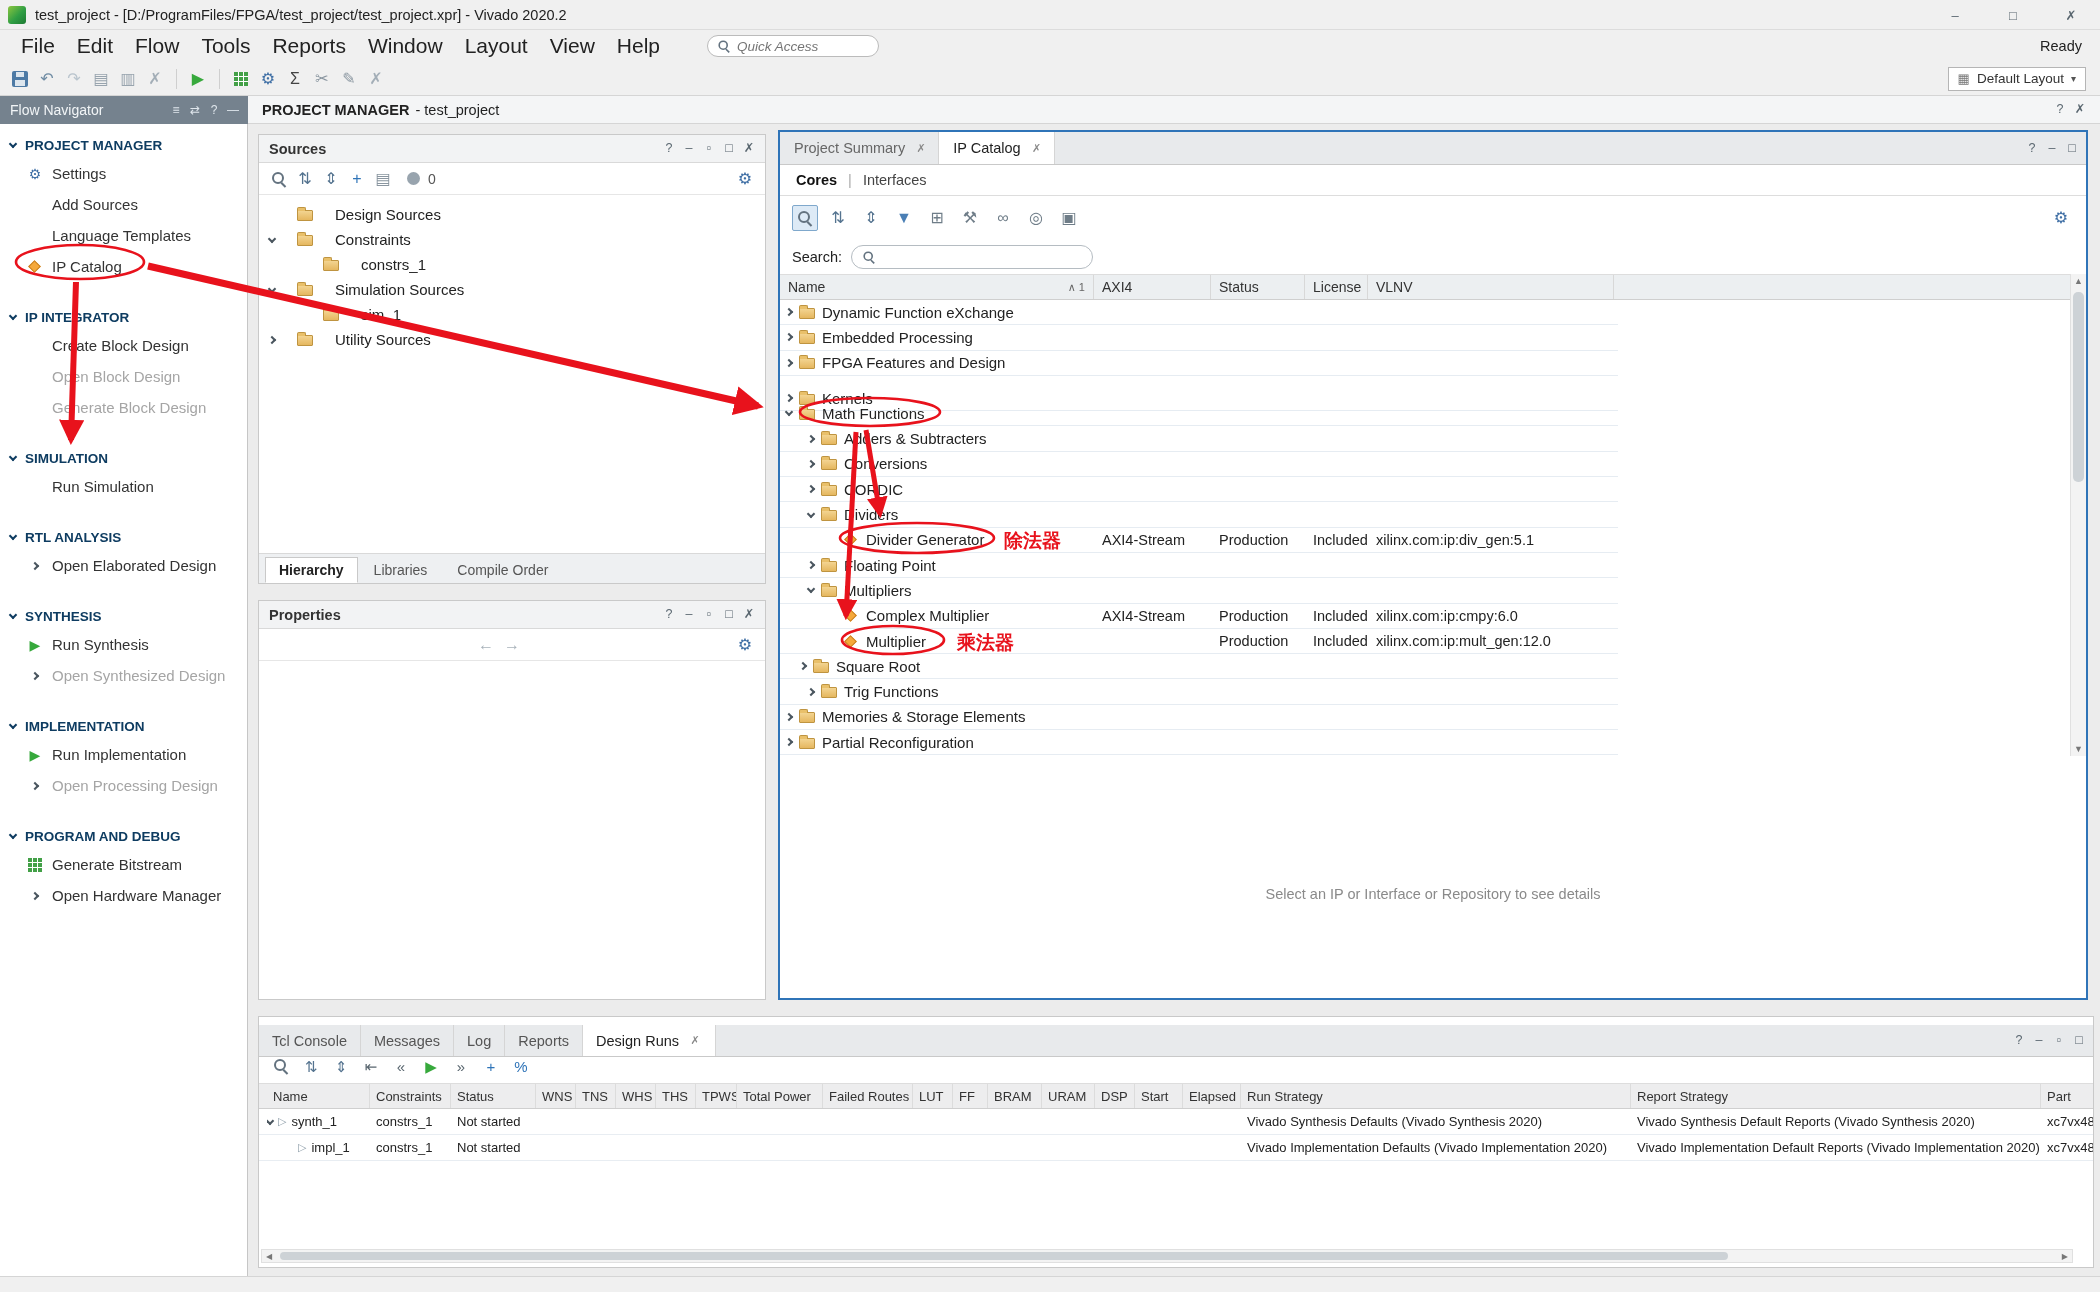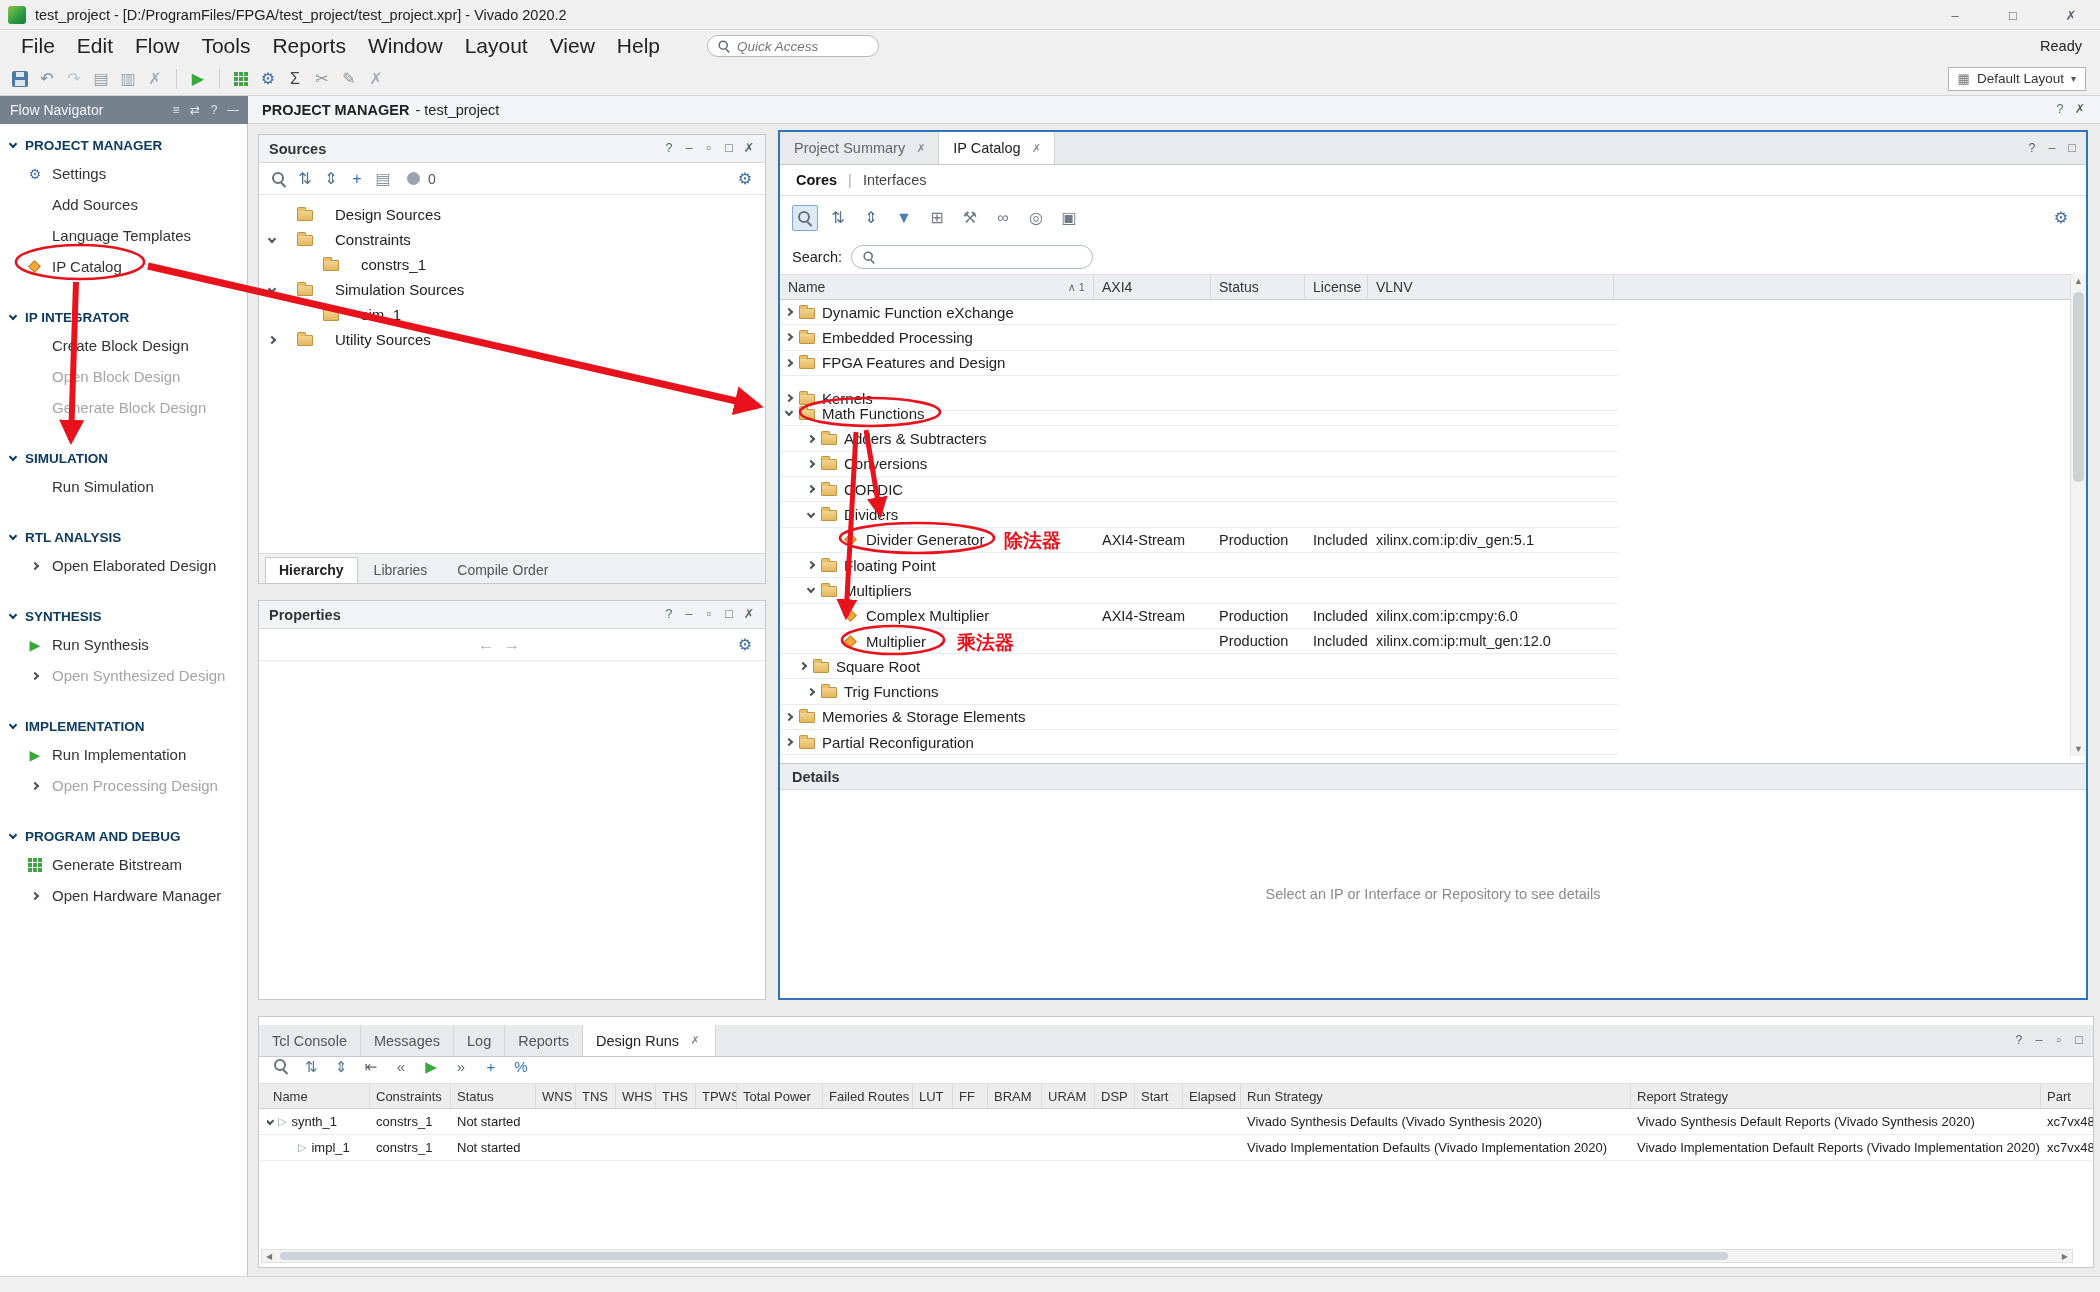--- a/index.html
+++ b/index.html
@@ -649,23 +649,20 @@
             <span class="folder"></span>
             <span class="cat-label">Partial Reconfiguration</span>
           </div>
         </div>
       </div>
     <div class="rp-vscroll">
       <span class="varrow" style="top:2px">▲</span>
       <div class="vthumb"></div>
       <span class="varrow" style="bottom:2px">▼</span>
     </div>
-    <div class="rp-details-hdr">
-      <span>Details</span>
-    </div>
     <div class="rp-details-body">Select an IP or Interface or Repository to see details</div>
   </div>
 
   <div id="bottom-panel" class="panel">
     <div class="bp-tabs">
       <div id="bt-tabs-inner" style="display:flex;align-items:stretch">
           <div class="btmtab">
             <span>Tcl Console</span>
           </div>
           <div class="btmtab">

